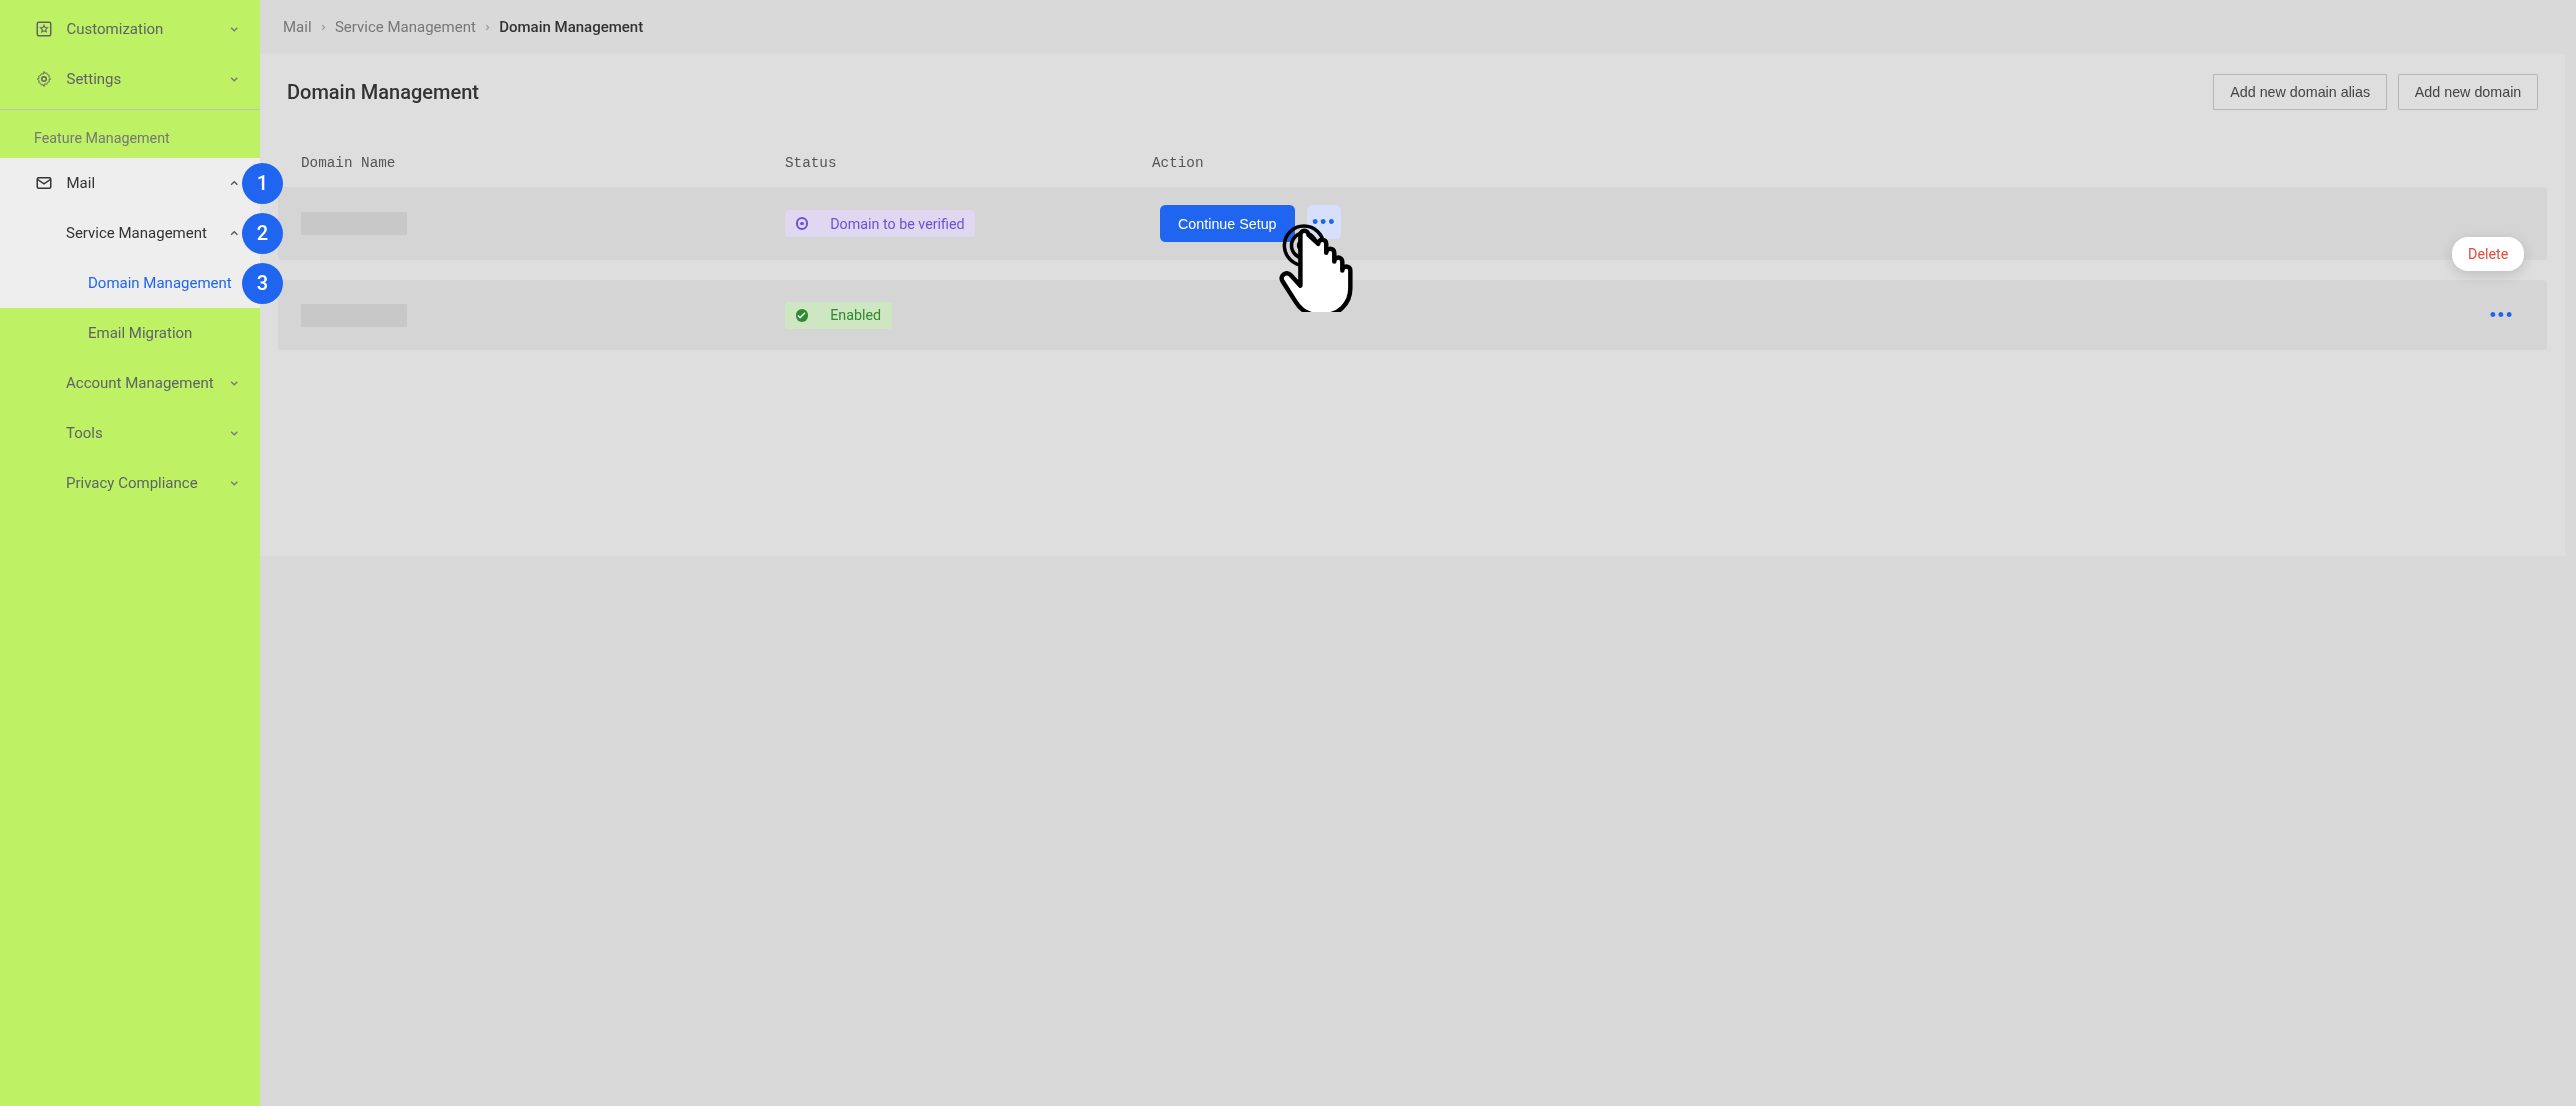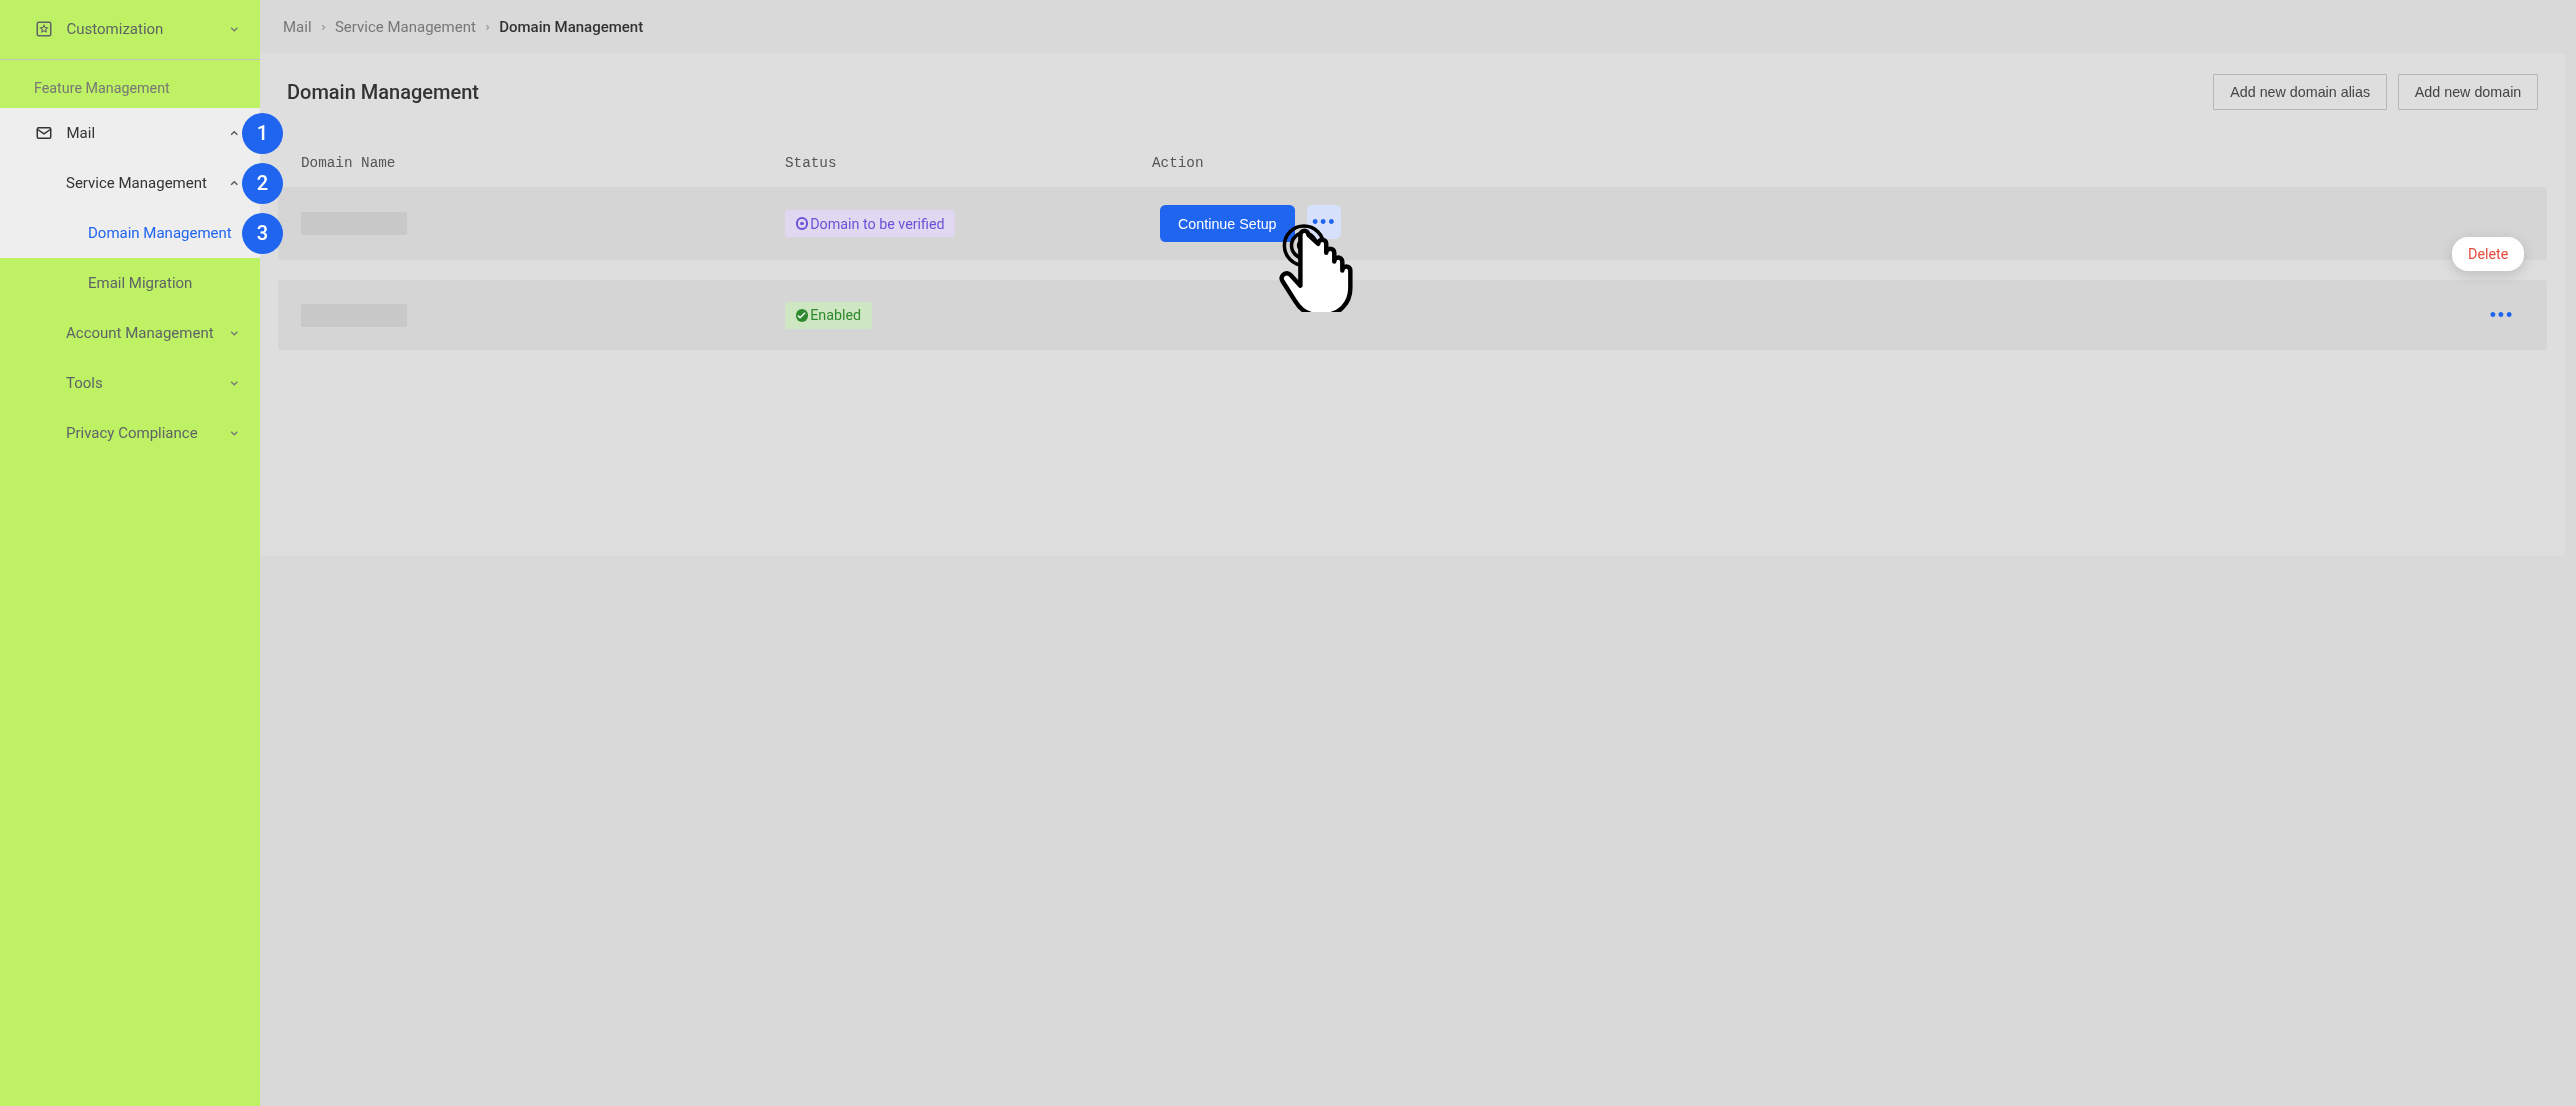--- a/index.html
+++ b/index.html
@@ -117,21 +117,21 @@
     background:#d5d5d5;
     border-radius:3.6px;
     padding: 18px 23px;
     margin-bottom: 20px;
     position:relative;
   }
   .placeholder-blk {
     width:106px; height:23px; background:#c8c8c8; border-radius:1.8px;
   }
   .status-badge {
-    display:inline-flex; align-items:center; gap:2px;
+    display:inline-flex; align-items:center; gap:22px;
     padding:5.4px 10.7px; border-radius:3.6px; font-size:14.3px;
   }
   .status-badge.verify { background:#e0d8f0; color:#6b52d8; }
   .status-badge.enabled { background:#cfe6c2; color:#2f8a2f; }
   .status-dot {
     width:12.5px; height:12.5px; border-radius:50%;
     display:inline-flex; align-items:center; justify-content:center;
   }
   .status-dot.verify-dot { border:2.7px solid #6b52d8; background:transparent; box-sizing:border-box; }
   .status-dot.verify-dot::after{ content:""; width:3.6px; height:3.6px; border-radius:50%; background:#6b52d8; }
@@ -188,20 +188,34 @@
           </svg>
       </span>
       <span class="label">Customization</span>
       <span class="chev">
         <svg width="12.5" height="12.5" viewBox="0 0 24 24" fill="none" stroke="#777" stroke-width="2.5">
             <polyline points="6 9 12 15 18 9"></polyline>
           </svg>
       </span>
     </div>
 
+    <div class="side-item top">
+      <span class="icon">
+        <svg width="18" height="18" viewBox="0 0 24 24" fill="none" stroke="#5f6368" stroke-width="2">
+            <circle cx="12" cy="12" r="3"></circle>
+            <path d="M12 2l1 2.5 2.6-.7 1 2.5 2.5 1-.7 2.6L21 12l-2.5 1 .7 2.6-2.5 1-1 2.5-2.6-.7L12 22l-1-2.5-2.6.7-1-2.5-2.5-1 .7-2.6L3 12l2.5-1-.7-2.6 2.5-1 1-2.5 2.6.7z" stroke-width="1.2"></path>
+          </svg>
+      </span>
+      <span class="label">Settings</span>
+      <span class="chev">
+        <svg width="12.5" height="12.5" viewBox="0 0 24 24" fill="none" stroke="#777" stroke-width="2.5">
+            <polyline points="6 9 12 15 18 9"></polyline>
+          </svg>
+      </span>
+    </div>
 
     <div class="side-hr"></div>
 
     <div class="side-section-label">Feature Management</div>
 
     <div class="side-item lvl-1 hl">
       <span class="icon">
         <svg width="18" height="18" viewBox="0 0 24 24" fill="none" stroke="#333" stroke-width="2">
             <rect x="3" y="5" width="18" height="14" rx="2"></rect>
             <polyline points="3 7 12 13 21 7"></polyline>

